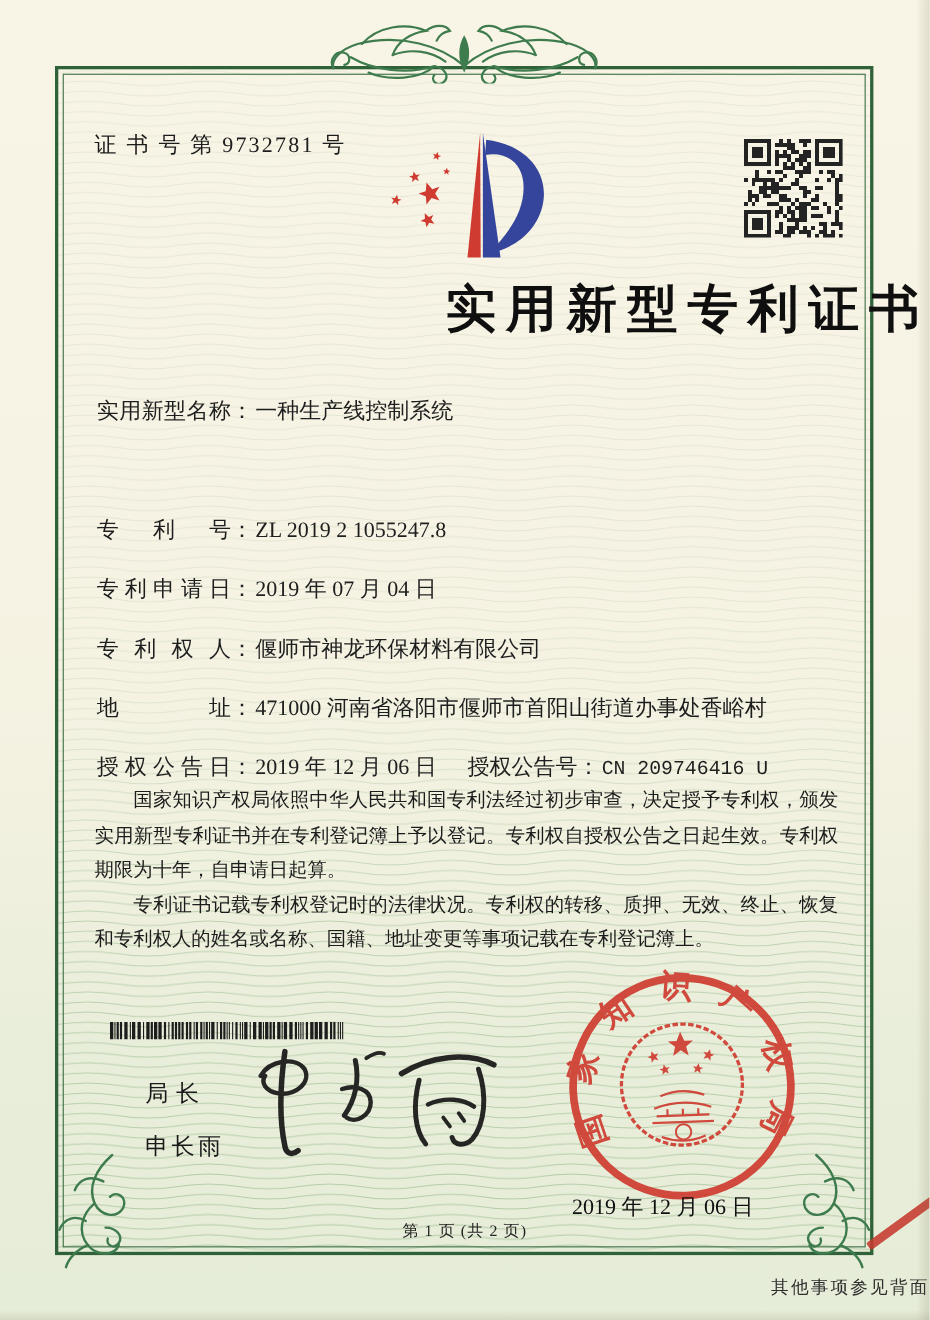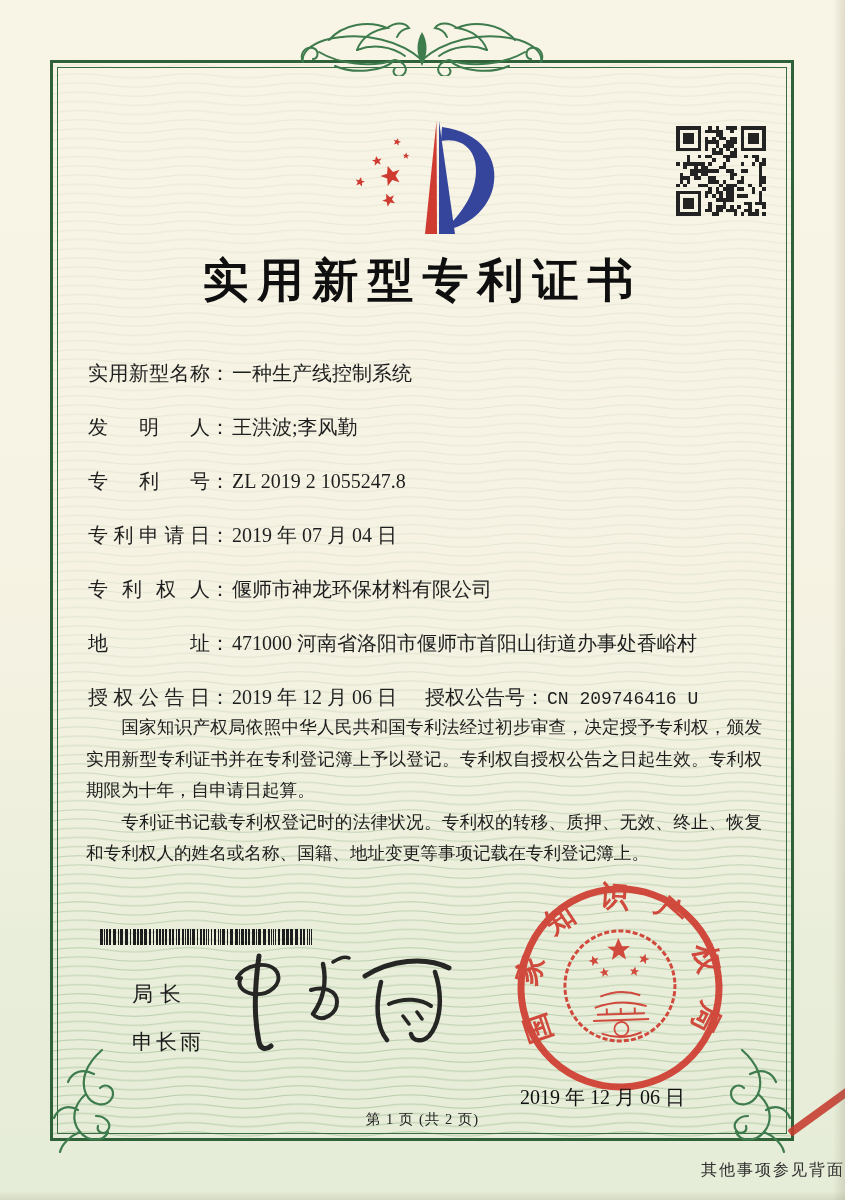--- a/index.html
+++ b/index.html
@@ -7,21 +7,21 @@
     position:relative; width:845px; height:1200px; overflow:hidden;
     background:linear-gradient(180deg,#f8f4e6 0%,#f7f3e4 42%,#f2f1e0 62%,#e9eeda 78%,#e5ecd7 100%);
     font-family:"Liberation Serif","DejaVu Serif",serif; color:#222;
   }
   .abs{position:absolute;}
   
   .frame-outer{position:absolute; left:50px; top:60px; right:51px; bottom:59px; border:3px solid #2f6239; z-index:1;}
   .frame-inner{position:absolute; left:57px; top:67px; right:58px; bottom:66px; border:1px solid #3a6d44; z-index:1;}
   .content{position:absolute; inset:0; z-index:2;}
   .certno{left:86px; top:118px; font-size:20px; letter-spacing:2px; color:#1c1c1c; white-space:nowrap;}
-  .title{left:0; right:0; top:250px; text-align:center; font-size:46px; font-weight:bold; letter-spacing:9px; color:#0f0f0f; white-space:nowrap;}
+  .title{left:0; right:0; top:250px; text-align:right; font-size:46px; font-weight:bold; letter-spacing:9px; color:#0f0f0f; white-space:nowrap;}
   .row{position:absolute; left:88px; font-size:20px; color:#1e1e1e; white-space:nowrap;}
   .lbl{display:inline-block; width:122px; text-align:justify; text-align-last:justify; -moz-text-align-last:justify;}
   .colon{display:inline-block; margin-right:2px;}
   .mono{font-family:"Liberation Mono","DejaVu Sans Mono",monospace; font-size:18px;margin-top:40px;}
   .paras{position:absolute; left:86px; top:712px; width:676px;}
   .paras p{margin:0; font-size:17.6px; line-height:31.6px; text-align:justify; text-indent:2em; color:#1c1c1c;}
   .director{left:132px; top:980px; font-size:21px; letter-spacing:7px; color:#1a1a1a;text-align:right;}
   .director-name{left:132px; top:1028px; font-size:21px; letter-spacing:3px; color:#1a1a1a;}
   .seal-date{left:520px; top:1084px; font-size:20px; color:#101010; white-space:nowrap; z-index:4;}
   .pageinfo{left:0; right:0; top:1110px; text-align:center; font-size:14.5px; color:#222; letter-spacing:1px;}
@@ -91,20 +91,21 @@
       <path d="M50,48 C38,58 34,74 44,86 C52,96 68,96 72,86"></path>
       <path d="M44,86 C34,90 26,98 24,106"></path>
       <path d="M58,28 C46,22 36,26 32,36"></path>
       <path d="M42,64 C32,58 22,62 18,72"></path>
       <path d="M60,70 c10,0 16,8 12,14 c-4,6 -12,2 -10,-4"></path>
     </g>
   </svg>
 
   <div class="content">
 
+    <div class="abs certno">证 书 号 第 9732781 号</div>
 
     <svg class="abs" style="left:342px;top:112px" width="180" height="134" viewBox="0 0 180 134" aria-hidden="true">
       <defs>
         <path id="st" d="M0,-10 L2.94,-3.09 L9.51,-3.09 L4.2,1.18 L5.88,8.09 L0,4 L-5.88,8.09 L-4.2,1.18 L-9.51,-3.09 L-2.94,-3.09 Z"></path>
       </defs>
       <path d="M100,15 C140,20 158,48 151,76 C144,103 119,116 103,118 C120,100 134,82 134,58 C134,38 120,25 99,29 Z" fill="#36459c"></path>
       <polygon points="94.5,9 83,122 95,122" fill="#cf3b31"></polygon>
       <polygon points="97,9 97,122 113,122" fill="#36459c"></polygon>
       <use href="#st" transform="translate(55,30) scale(0.4) rotate(15)" fill="#cf3b31"></use>
       <use href="#st" transform="translate(35,49) scale(0.52) rotate(-10)" fill="#cf3b31"></use>
@@ -409,23 +410,20 @@
         <rect x="21" y="24" width="1" height="1" fill="#232323"></rect>
         <rect x="22" y="24" width="1" height="1" fill="#232323"></rect>
         <rect x="24" y="24" width="1" height="1" fill="#232323"></rect>
       </svg>
 
     <div class="abs title">实用新型专利证书</div>
 
     <div class="row" style="top:360px">
       <span class="lbl">实用新型名称</span><span class="colon">：</span><span>一种生产线控制系统</span>
     </div>
-    <div class="row" style="top:414px">
-      <span class="lbl">发明人</span><span class="colon">：</span><span>王洪波;李风勤</span>
-    </div>
     <div class="row" style="top:468px">
       <span class="lbl">专利号</span><span class="colon">：</span><span>ZL 2019 2 1055247.8</span>
     </div>
     <div class="row" style="top:522px">
       <span class="lbl">专利申请日</span><span class="colon">：</span><span>2019 年 07 月 04 日</span>
     </div>
     <div class="row" style="top:576px">
       <span class="lbl">专利权人</span><span class="colon">：</span><span>偃师市神龙环保材料有限公司</span>
     </div>
     <div class="row" style="top:630px">

